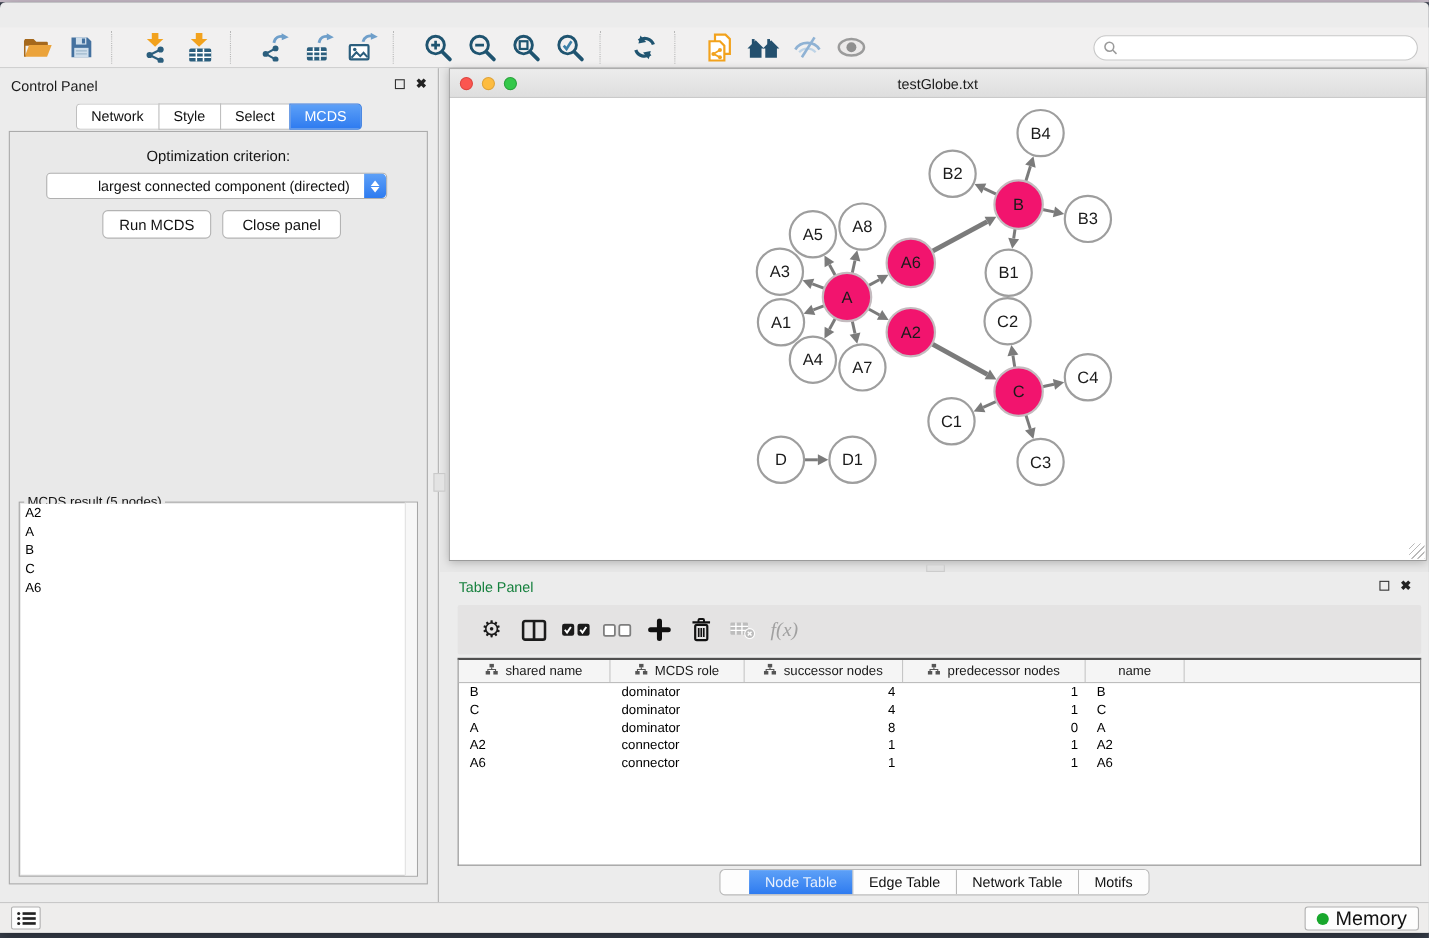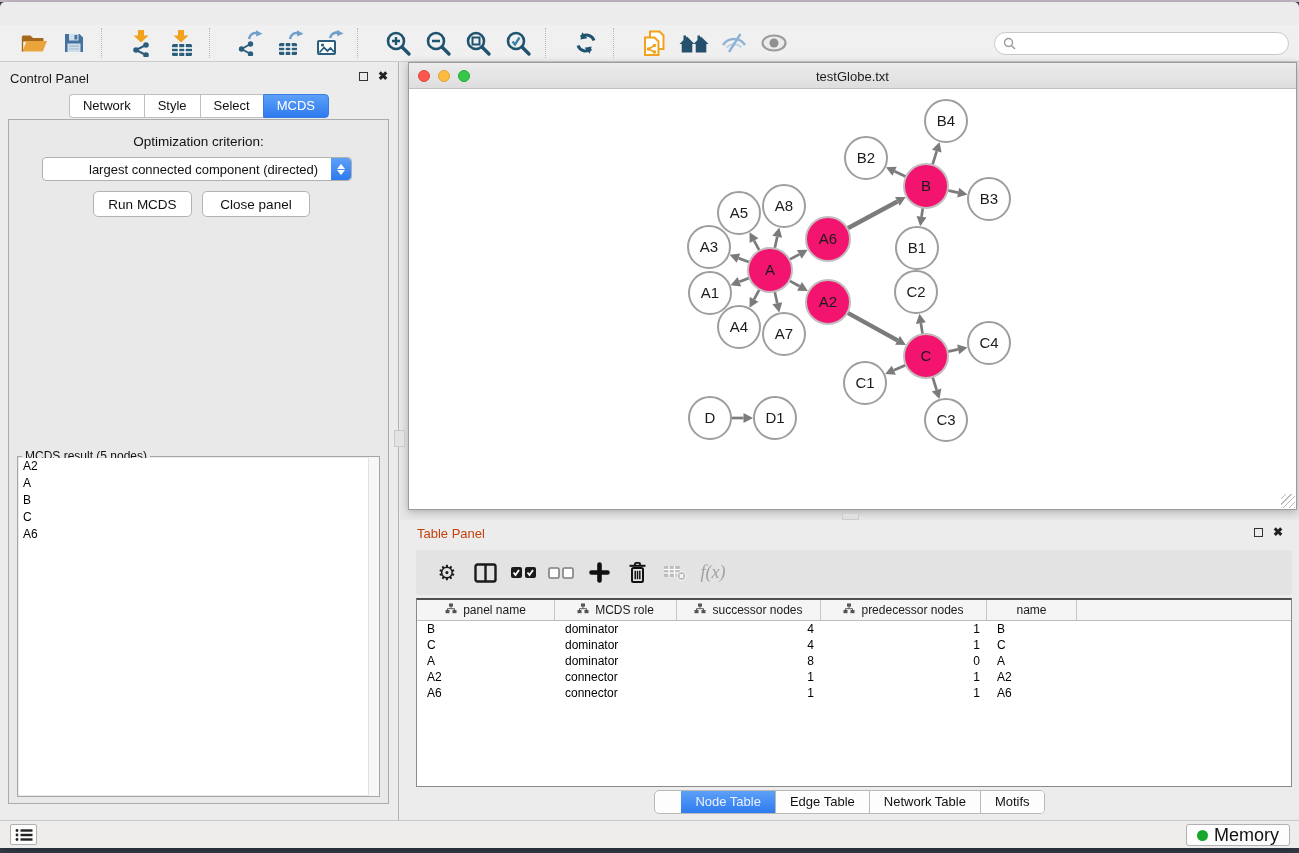--- a/index.html
+++ b/index.html
@@ -62,21 +62,21 @@
   .net-titlebar { position:absolute; top:0; left:0; right:0; height:26px; background:linear-gradient(#ececec,#dedede); border-bottom:1px solid #bfbfbf; }
   .net-titlebar .title { position:absolute; left:0; right:0; top:6px; text-align:center; font-size:13px; color:#1c1c1c; }
   .net-titlebar .lights { top:7px; }
   .net-canvas { position:absolute; top:26px; left:0; right:0; bottom:0; background:#fff; overflow:hidden; }
   .resize-grip { position:absolute; right:1px; bottom:1px; width:14px; height:14px; background:repeating-linear-gradient(135deg, transparent 0 3px, #b9b9b9 3px 4px); }
   .vgrip { position:absolute; left:394px; top:368px; width:11px; height:17px; background:#e3e3e3; border:1px solid #c9c9c9; }
   .hgrip { position:absolute; left:841px; top:451px; width:17px; height:7px; background:#e0e0e0; border:1px solid #cccccc; }
 
   
   .table-panel { position:absolute; left:0; right:0; top:458px; bottom:0; background:#ececec; }
-  .tp-title { position:absolute; left:17px; top:6px; font-size:13px; color:#c2410c; }
+  .tp-title { position:absolute; left:17px; top:6px; font-size:13px; color:#15803d; }
   .tp-winicons { position:absolute; right:16px; top:7px; display:flex; gap:10px; align-items:center; }
   .tp-toolbar { position:absolute; left:16px; right:7px; top:30px; height:45px; background:#e4e3e3; border-radius:2px; display:flex; align-items:center; gap:0px; padding-left:12px; }
   .tp-ic { width:38px; display:flex; align-items:center; justify-content:center; cursor:pointer; }
   .gear { font-size:21px; color:#1b1b1b; line-height:20px; }
   .fx { font-family:"Liberation Serif",serif; font-style:italic; font-size:18px; color:#a0a0a0; }
   .tp-table { position:absolute; left:16px; right:7px; top:78px; height:189px; background:#fff; border:1px solid #8a8a8a; border-top:2px solid #4f4f4f; overflow:hidden; }
   .th-row { display:flex; height:21px; background:#f5f5f5; border-bottom:1px solid #bdbdbd; }
   .th { display:flex; align-items:center; justify-content:center; gap:6px; font-size:12px; color:#1a1a1a; border-right:1px solid #c6c6c6; }
   .tr { display:flex; height:16px; }
   .td { font-size:12px; color:#000; line-height:16px; white-space:nowrap; overflow:hidden; }
@@ -512,21 +512,21 @@
         </div>
         <div class="tp-table">
           <div class="th-row" id="table-head">
               <div class="th" style="width: 138px;">
                 <span><svg width="12" height="11" viewBox="0 0 12 11">
                     <rect x="4" y="0.5" width="4" height="3.2" fill="#555"></rect>
                     <rect x="0.5" y="7" width="4" height="3.2" fill="#555"></rect>
                     <rect x="7.5" y="7" width="4" height="3.2" fill="#555"></rect>
                     <path d="M6 3.7 v1.5 M2.5 7 v-1.3 h7 V7" stroke="#555" fill="none" stroke-width="1"></path>
                   </svg></span>
-                <span>panel name</span>
+                <span>shared name</span>
               </div>
               <div class="th" style="width: 122px;">
                 <span><svg width="12" height="11" viewBox="0 0 12 11">
                     <rect x="4" y="0.5" width="4" height="3.2" fill="#555"></rect>
                     <rect x="0.5" y="7" width="4" height="3.2" fill="#555"></rect>
                     <rect x="7.5" y="7" width="4" height="3.2" fill="#555"></rect>
                     <path d="M6 3.7 v1.5 M2.5 7 v-1.3 h7 V7" stroke="#555" fill="none" stroke-width="1"></path>
                   </svg></span>
                 <span>MCDS role</span>
               </div>

